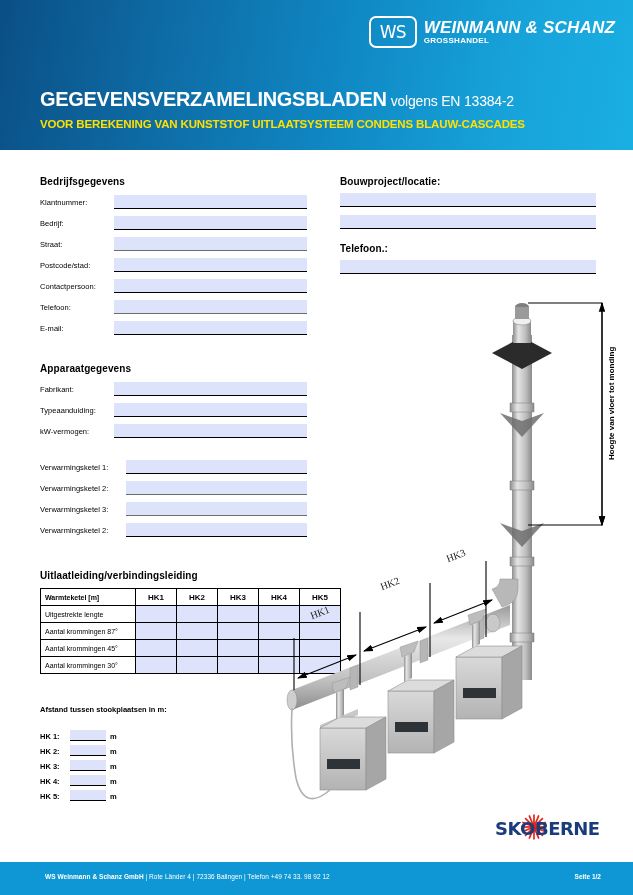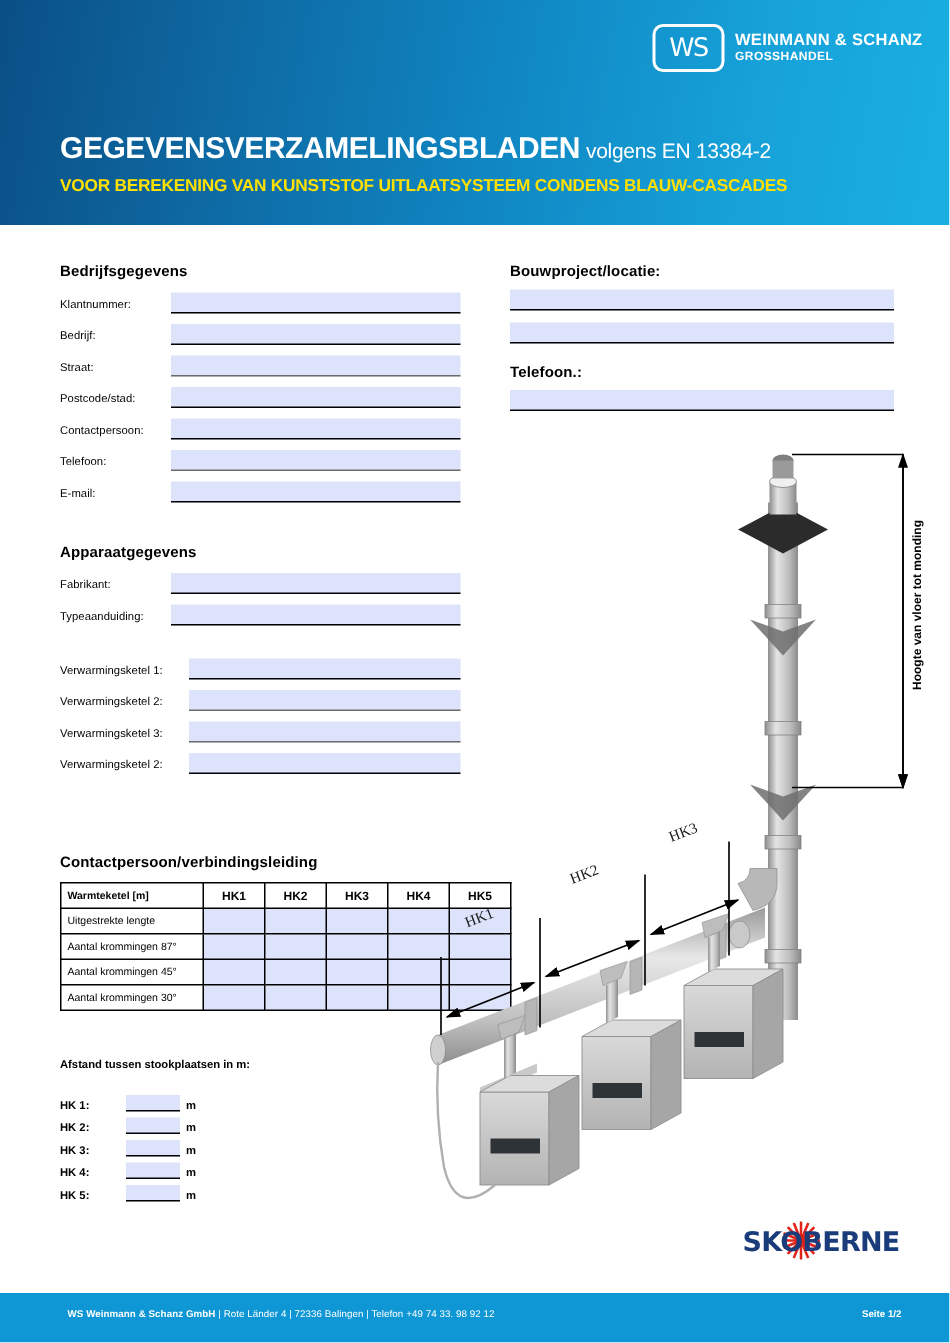--- a/index.html
+++ b/index.html
@@ -21,21 +21,21 @@
     position:absolute;right:18px;top:16px;
     display:flex;align-items:center;gap:7px;
   }
   .ws-badge{
     width:44px;height:28px;border:2px solid #ffffff;border-radius:7px;
     display:flex;align-items:center;justify-content:center;
     color:#ffffff;font-weight:normal;font-size:17px;letter-spacing:-1px;
     font-family:"DejaVu Sans", sans-serif;
   }
   .logo-text{color:#ffffff;line-height:1.05;}
-  .logo-name{font-size:11px;font-weight:bold;letter-spacing:.2px;}
+  .logo-name{font-size:17px;font-weight:bold;letter-spacing:.2px;font-style:italic;}
   .logo-sub{font-size:8px;font-weight:bold;letter-spacing:.3px;}
 
   .title-wrap{position:absolute;left:40px;top:88px;}
   .title-main{
     color:#ffffff;font-size:20px;font-weight:bold;letter-spacing:-.3px;
     display:inline;
   }
   .title-sup{
     color:#ffffff;font-size:14px;font-weight:normal;letter-spacing:-.2px;
     display:inline;margin-left:4px;
@@ -102,21 +102,21 @@
   table.pipe td.rowhead{width:86px;text-align:left;letter-spacing:0px;}
   table.pipe td.colhead{
     width:32px;text-align:center;font-weight:bold;font-size:8px;
   }
   table.pipe td.cell{width:32px;background:#dde3fa;}
 
   
   .dist-block{position:absolute;left:40px;top:705px;}
   .dist-title{font-size:7.5px;font-weight:bold;color:#000;margin-bottom:16px;}
   .dist-row{display:flex;align-items:flex-end;margin-bottom:4px;}
-  .dist-label{font-size:7.5px;font-weight:bold;color:#000;width:44px;}
+  .dist-label{font-size:7.5px;font-weight:bold;color:#000;width:30px;}
   .dist-field{background:#dde3fa;border-bottom:1.3px solid #000;width:36px;height:10px;}
   .dist-unit{font-size:7.5px;font-weight:bold;color:#000;margin-left:4px;}
 
   
   .diagram{position:absolute;left:280px;top:285px;width:353px;height:530px;}
   .dim-label{
     position:absolute;font-size:10px;color:#1a1a1a;
     font-family:"Liberation Serif", serif;white-space:nowrap;
   }
   .vert-label{
@@ -217,20 +217,24 @@
   <div class="section-title">Apparaatgegevens</div>
 
   <div class="frow">
     <div class="flabel">Fabrikant:</div>
     <div class="finput"></div>
   </div>
   <div class="frow">
     <div class="flabel">Typeaanduiding:</div>
     <div class="finput"></div>
   </div>
+  <div class="frow">
+    <div class="flabel">kW-vermogen:</div>
+    <div class="finput"></div>
+  </div>
 
   <div class="device-gap"></div>
 
   <div class="frow boiler">
     <div class="flabel">Verwarmingsketel 1:</div>
     <div class="finput"></div>
   </div>
   <div class="frow boiler">
     <div class="flabel">Verwarmingsketel 2:</div>
     <div class="finput thin"></div>
@@ -239,21 +243,21 @@
     <div class="flabel">Verwarmingsketel 3:</div>
     <div class="finput thin"></div>
   </div>
   <div class="frow boiler">
     <div class="flabel">Verwarmingsketel 2:</div>
     <div class="finput"></div>
   </div>
 </div>
 
 <div class="table-block">
-  <div class="section-title">Contactpersoon/verbindingsleiding</div>
+  <div class="section-title">Uitlaatleiding/verbindingsleiding</div>
   <table class="pipe">
     <tbody>
         <tr>
       <td class="rowhead" style="font-weight:bold;">Warmteketel [m]</td>
       <td class="colhead">HK1</td>
       <td class="colhead">HK2</td>
       <td class="colhead">HK3</td>
       <td class="colhead">HK4</td>
       <td class="colhead">HK5</td>
     </tr>

